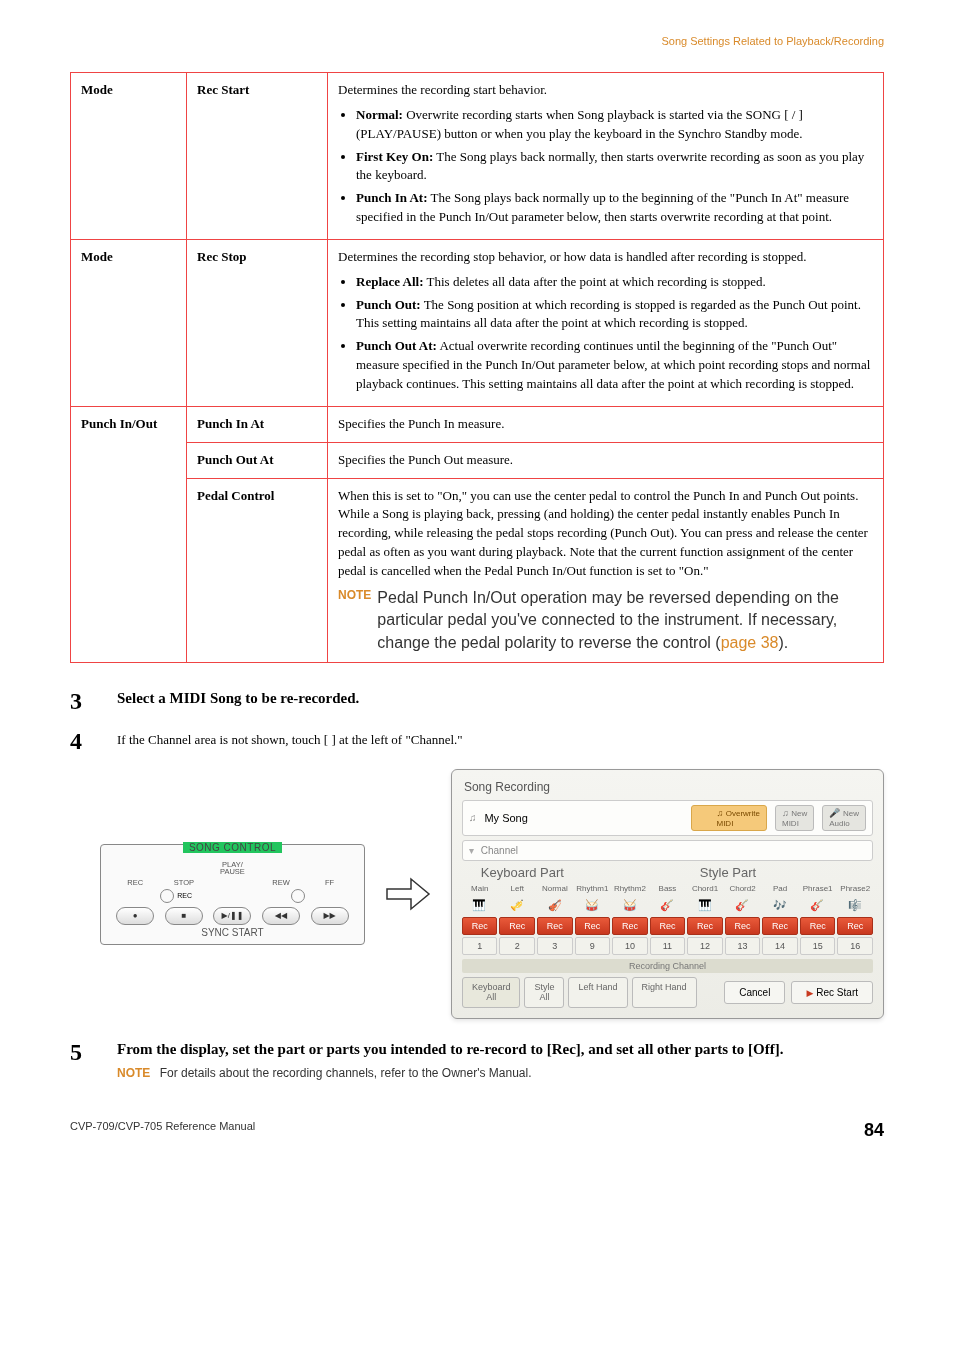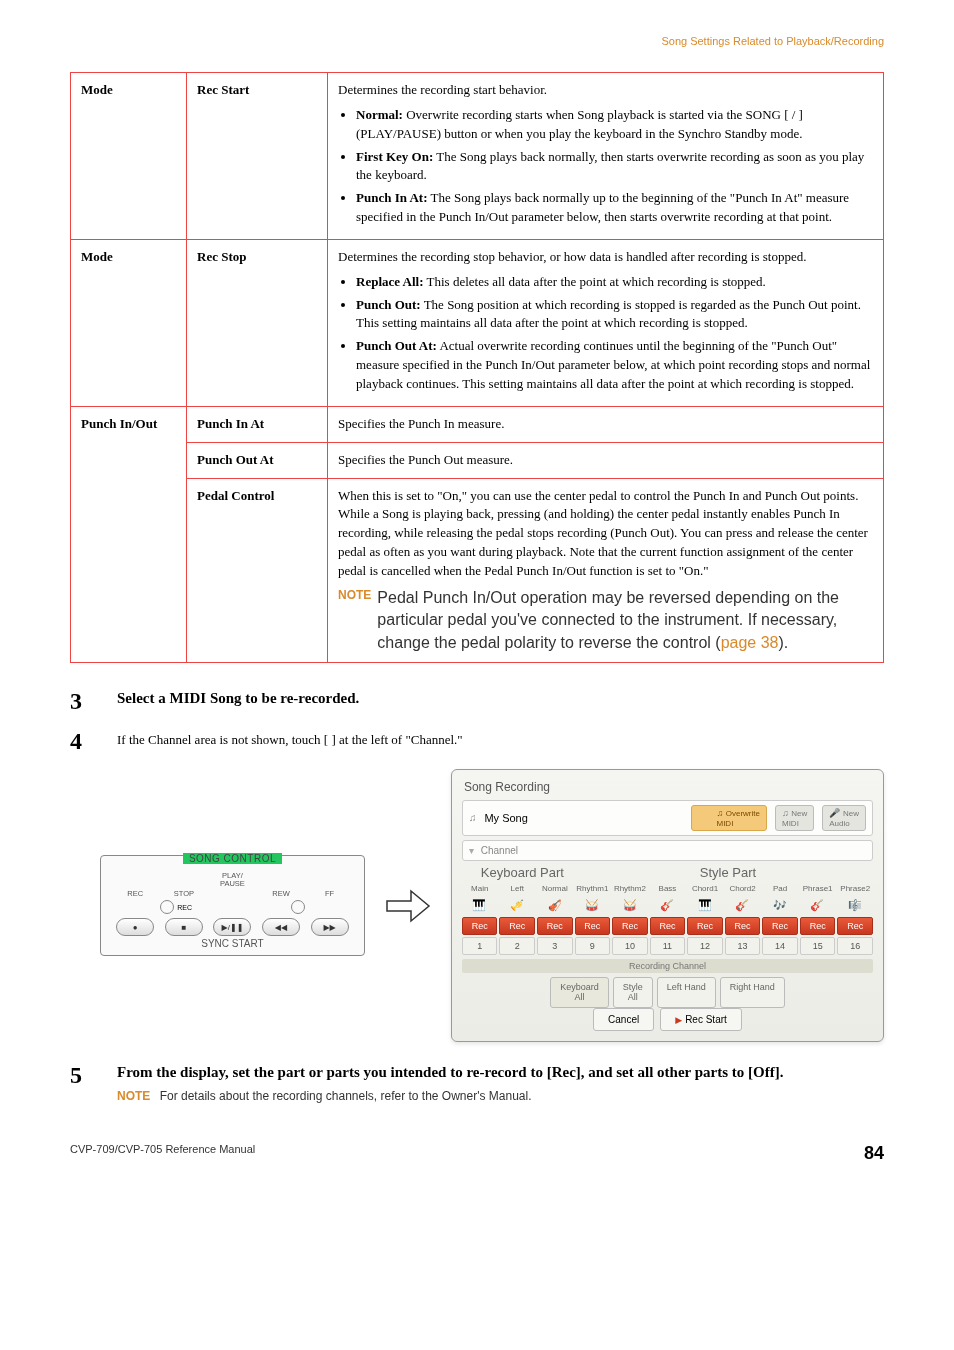--- a/index.html
+++ b/index.html
@@ -234,21 +234,20 @@
     font-size: 9px;
     color: #777;
     padding: 2px 0;
     margin: 4px 0;
     border-radius: 2px;
   }
   .btm-row {
     display: flex;
     justify-content: space-between;
     align-items: center;
-    flex-direction: column;
   }
   .tab-btn {
     padding: 5px 9px;
     font-size: 9px;
     border: 1px solid #bbb;
     border-radius: 3px;
     background: #f2f2ec;
     color: #666;
     text-align: center;
     line-height: 1.1;

